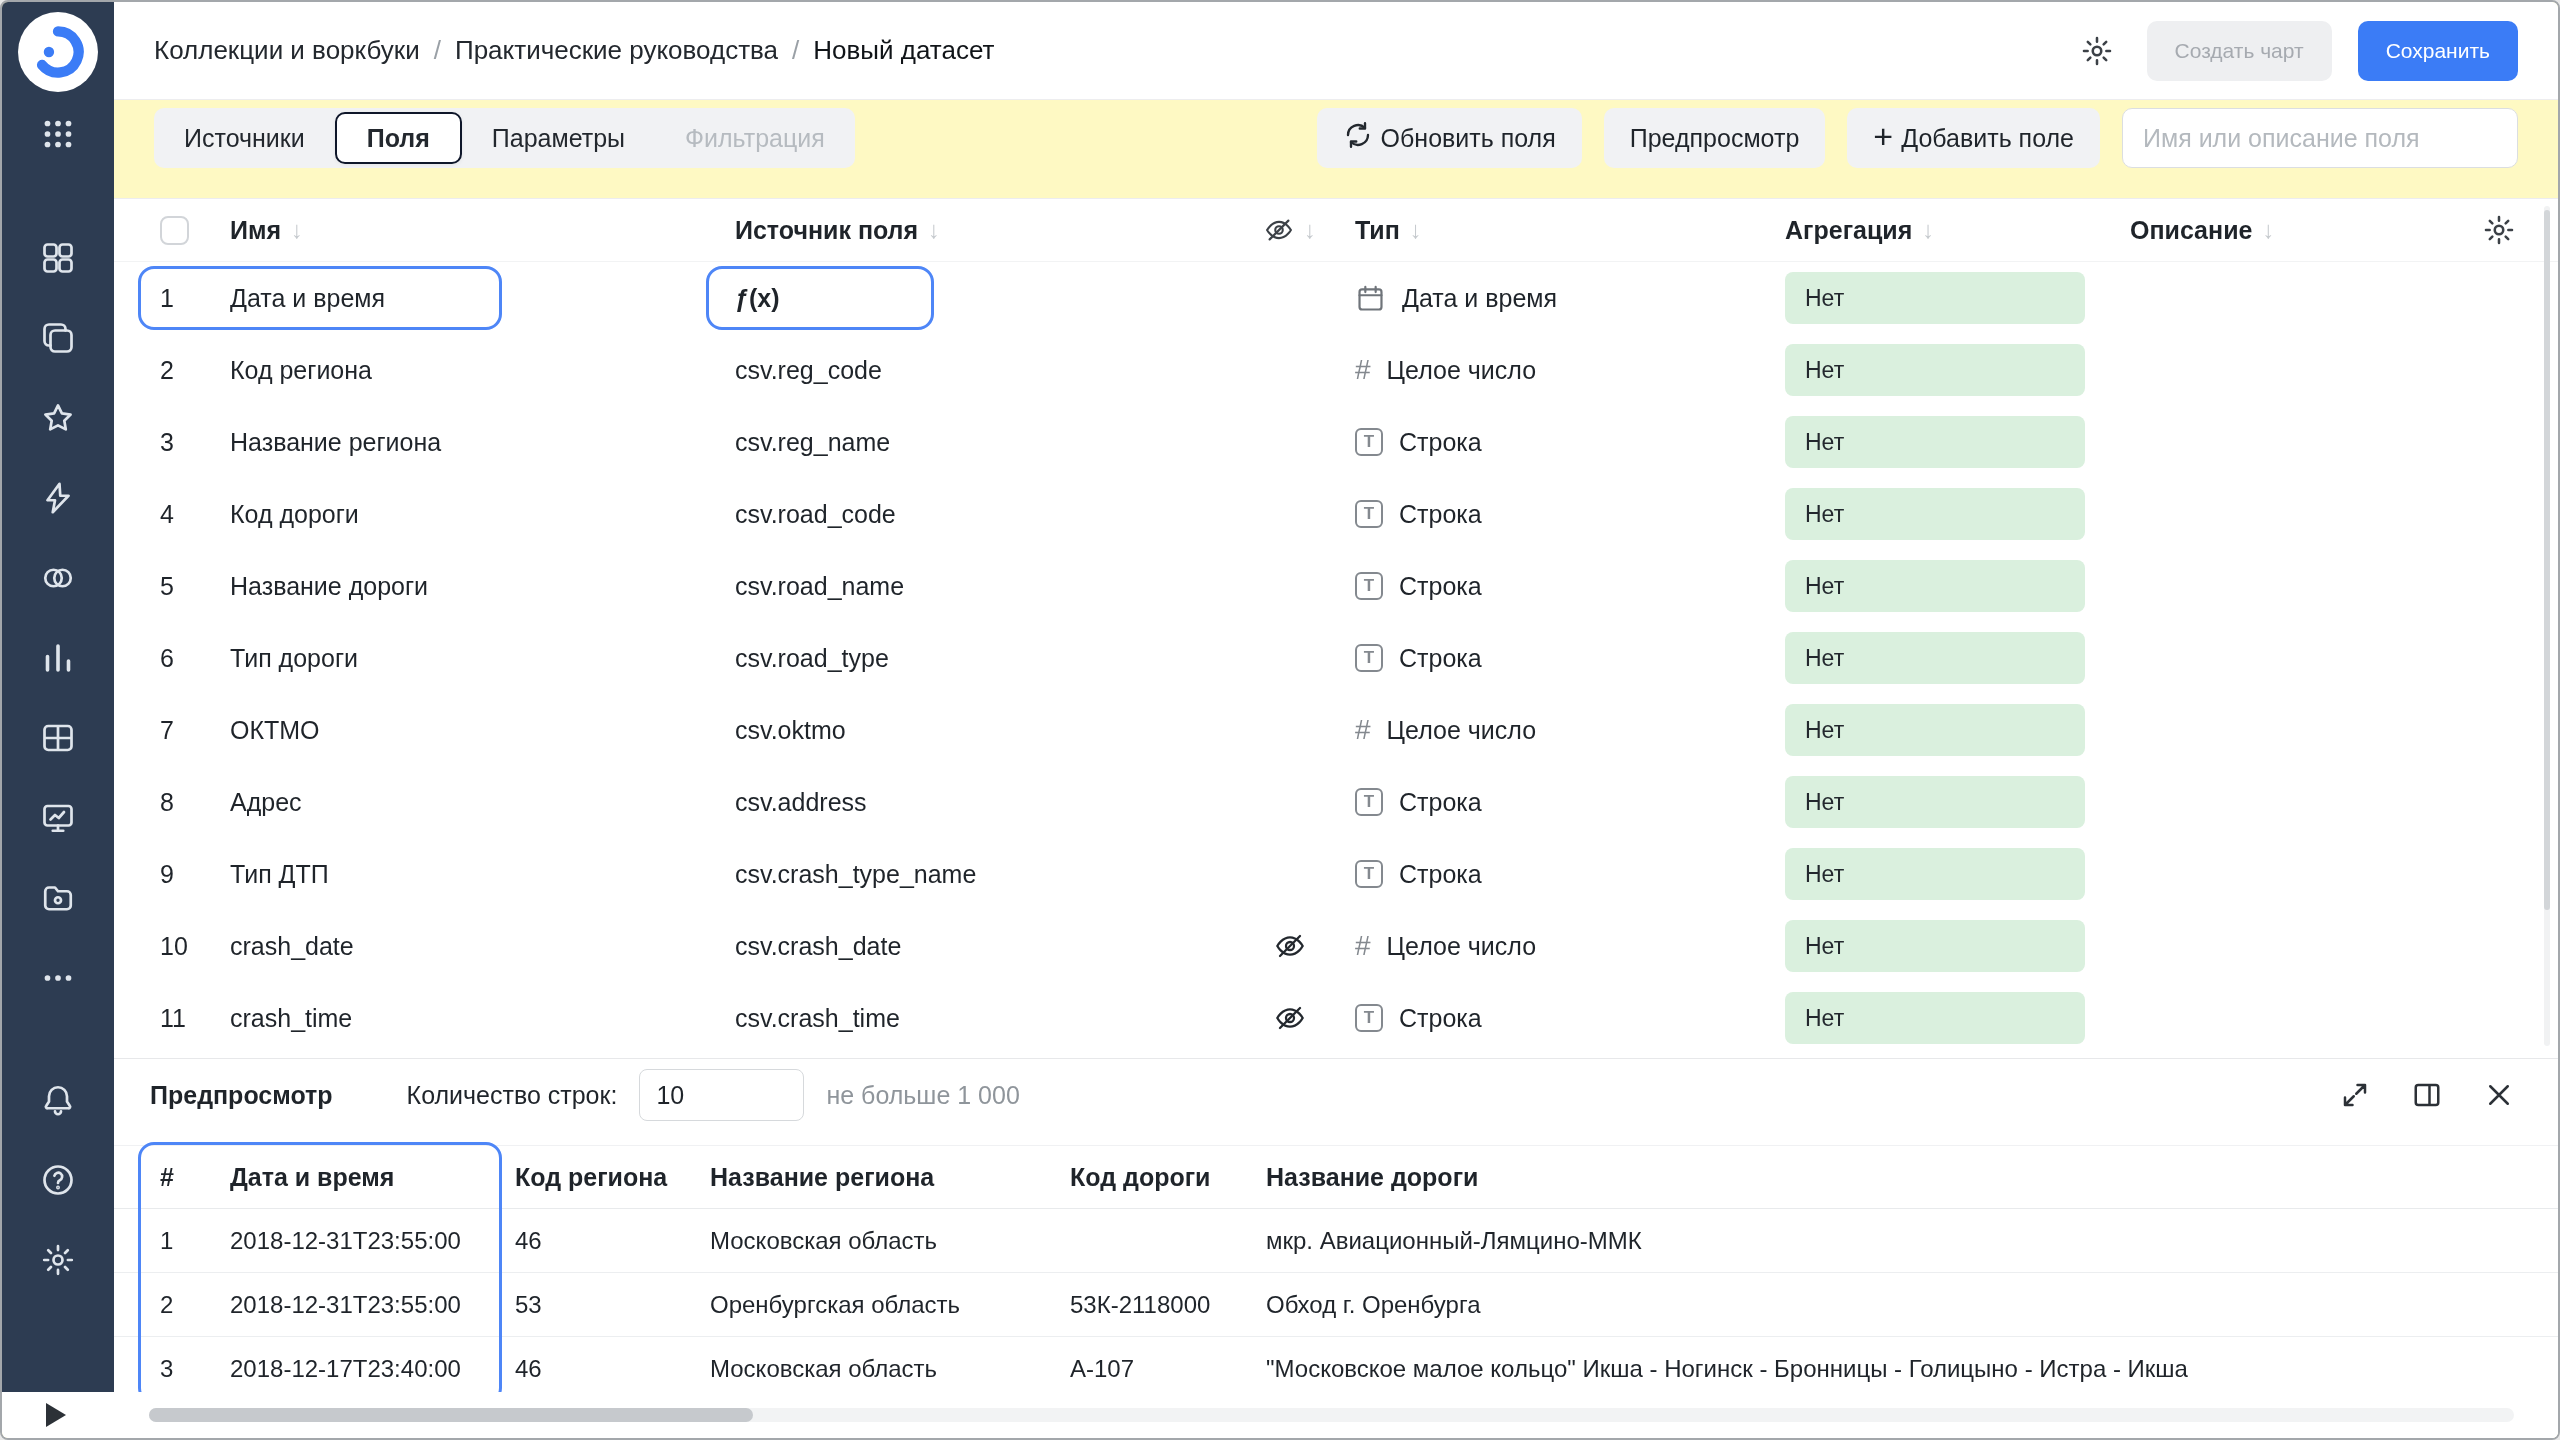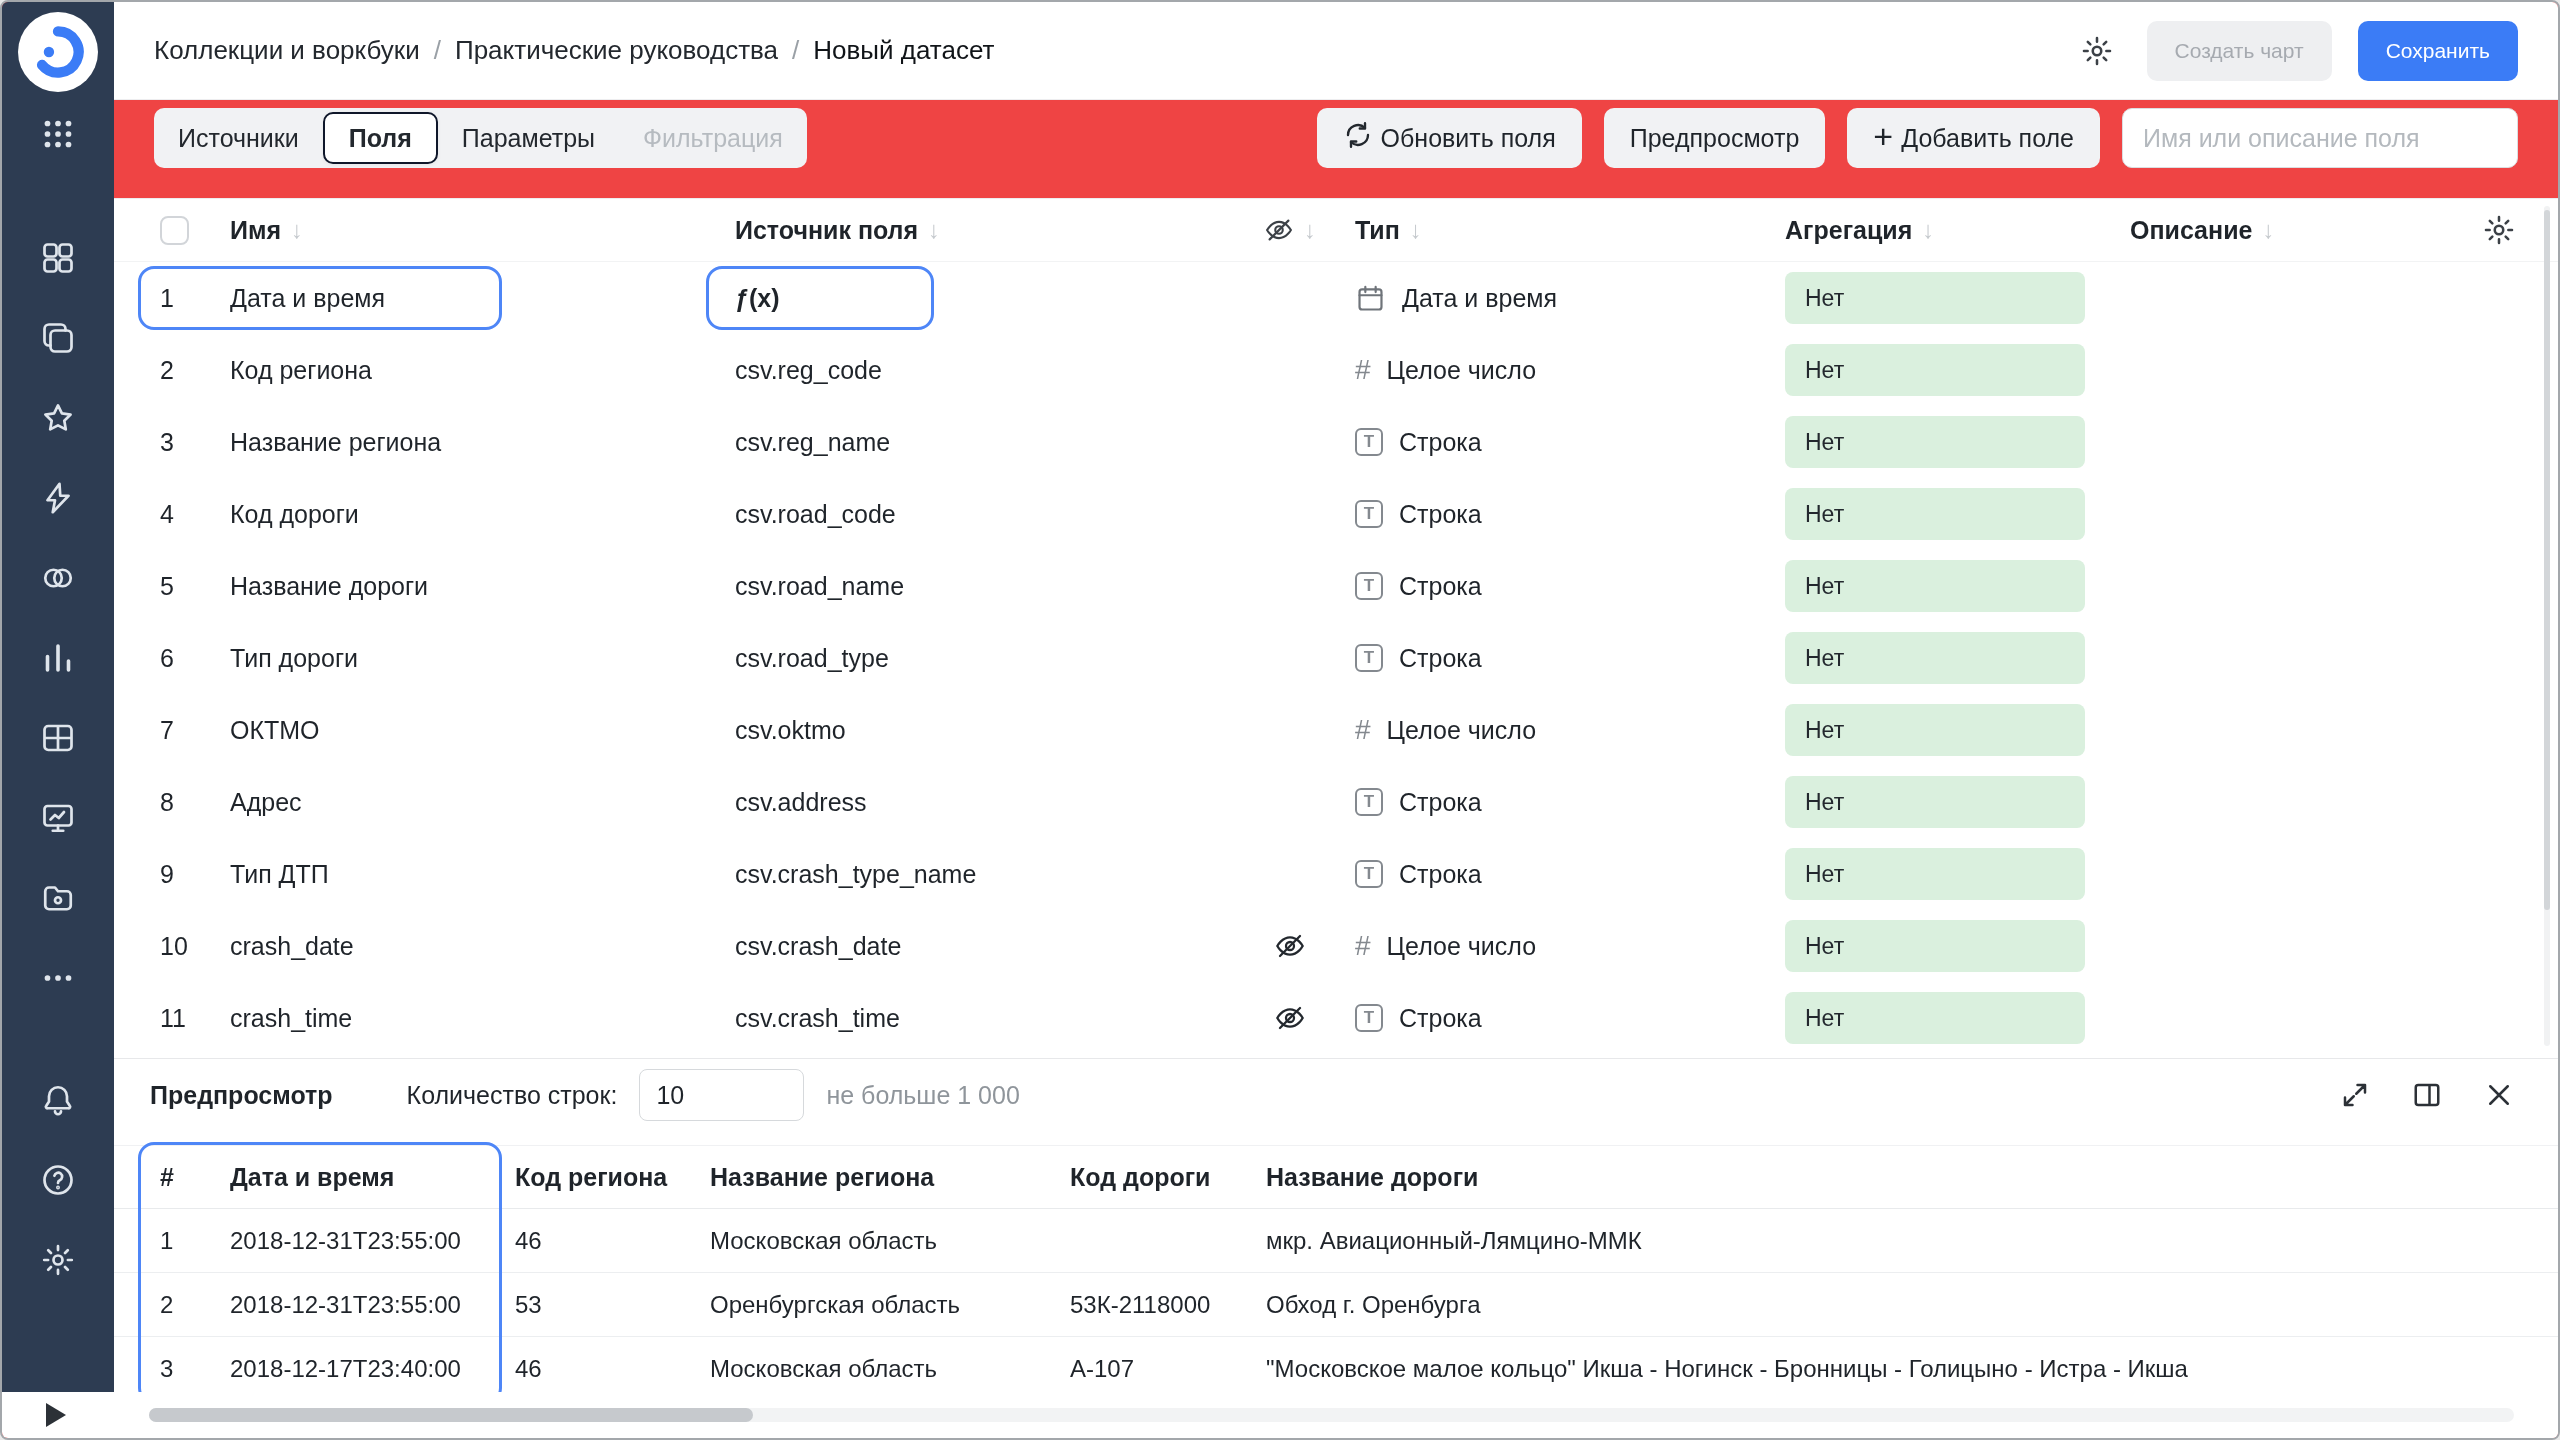--- a/index.html
+++ b/index.html
@@ -1,17 +1,17 @@
 <!DOCTYPE html>
 <html><head>
 <meta charset="utf-8">
 <style>
   *{box-sizing:border-box;margin:0;padding:0;}
   body{background:#e8e8e8;font-family:"Liberation Sans","DejaVu Sans",sans-serif;}
-  .app{position:relative;width:2560px;height:1440px;background:#ef4444;border:2px solid #a3a7ab;border-radius:8px;overflow:hidden;color:#1f242a;}
+  .app{position:relative;width:2560px;height:1440px;background:#fef9c3;border:2px solid #a3a7ab;border-radius:8px;overflow:hidden;color:#1f242a;}
 
   
   .sidebar{position:absolute;left:0;top:0;width:112px;height:1394px;background:#2d3c52;display:flex;flex-direction:column;align-items:center;}
   .logo{width:80px;height:80px;background:#fff;border-radius:50%;margin-top:10px;display:flex;align-items:center;justify-content:center;flex:none;}
   .logo svg{width:58px;height:58px;}
   .sicon{width:44px;height:44px;display:flex;align-items:center;justify-content:center;color:#dfe5ec;flex:none;}
   .sicon svg{width:36px;height:36px;}
   .appsgrid{margin-top:20px;}
   .snav{display:flex;flex-direction:column;gap:36px;margin-top:80px;align-items:center;}
   .sbottom{display:flex;flex-direction:column;gap:36px;margin-top:78px;align-items:center;}
@@ -25,21 +25,21 @@
   .topright{margin-left:auto;display:flex;align-items:center;gap:26px;}
   .iconbtn{width:48px;height:48px;display:flex;align-items:center;justify-content:center;color:#3c4147;cursor:pointer;}
   .iconbtn svg{width:34px;height:34px;}
   .btn{height:60px;border-radius:10px;font-size:21px;display:flex;align-items:center;padding:0 28px;border:none;font-family:inherit;cursor:pointer;}
   .btn.disabled{background:#eeeff1;color:#a6aab0;}
   .btn.primary{background:#3b7cf6;color:#fff;}
 
   
   .tabsrow{position:absolute;left:112px;top:104px;right:0;height:64px;display:flex;align-items:center;padding:0 40px;}
   .segmented{display:flex;align-items:center;background:#f1f2f4;border-radius:10px;height:60px;}
-  .tab{height:52px;display:flex;align-items:center;padding:0 24px;font-size:25px;color:#23282e;border-radius:10px;cursor:pointer;}
+  .tab{height:52px;display:flex;align-items:center;padding:0 30px;font-size:25px;color:#23282e;border-radius:10px;cursor:pointer;}
   .tab.active{background:#fff;border:2px solid #0f172a;font-weight:700;box-shadow:0 1px 4px rgba(0,0,0,.06);}
   .tab.disabled{color:#b6bbc0;}
   .toolbar{margin-left:auto;display:flex;align-items:center;gap:22px;}
   .tbtn{height:60px;border-radius:10px;background:#f1f2f4;border:none;font-size:25px;color:#1f242a;display:flex;align-items:center;gap:8px;padding:0 26px;font-family:inherit;cursor:pointer;justify-content:flex-end;}
   .tbtn svg{width:30px;height:30px;}
   .plus{font-size:34px;font-weight:500;line-height:1;margin-top:-4px;}
   .search{width:396px;height:60px;border:1px solid #dbdee1;border-radius:10px;padding:0 20px;font-size:25px;font-family:inherit;color:#1f242a;background:#fff;}
   .search::placeholder{color:#b4b9be;}
 
   

